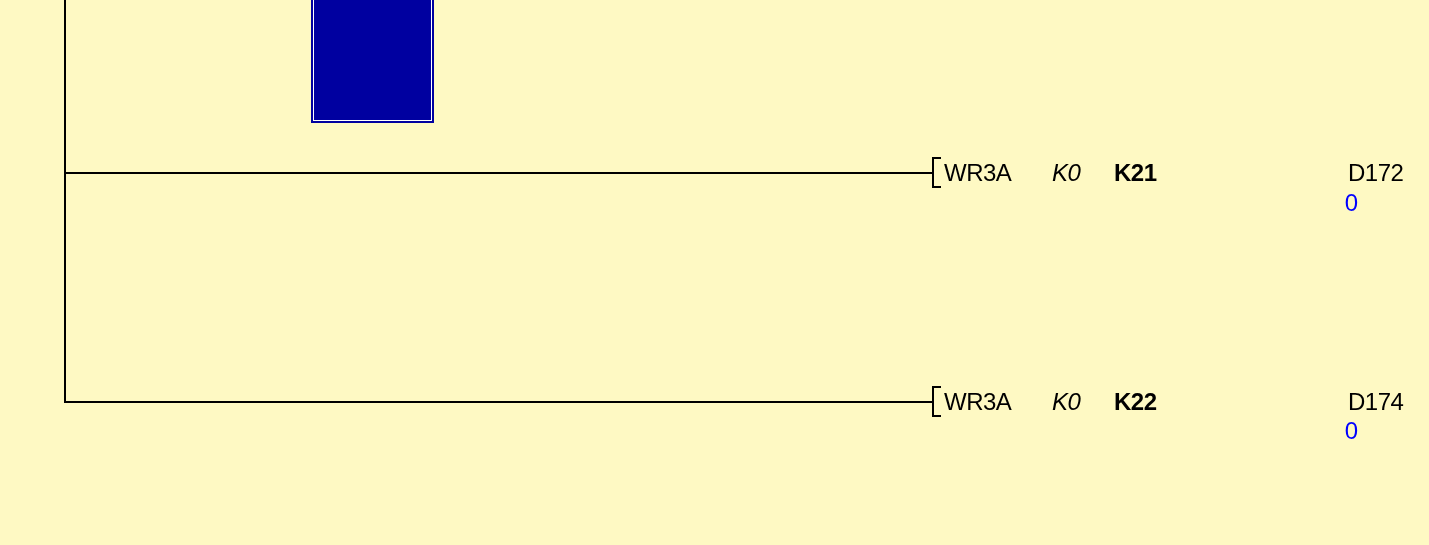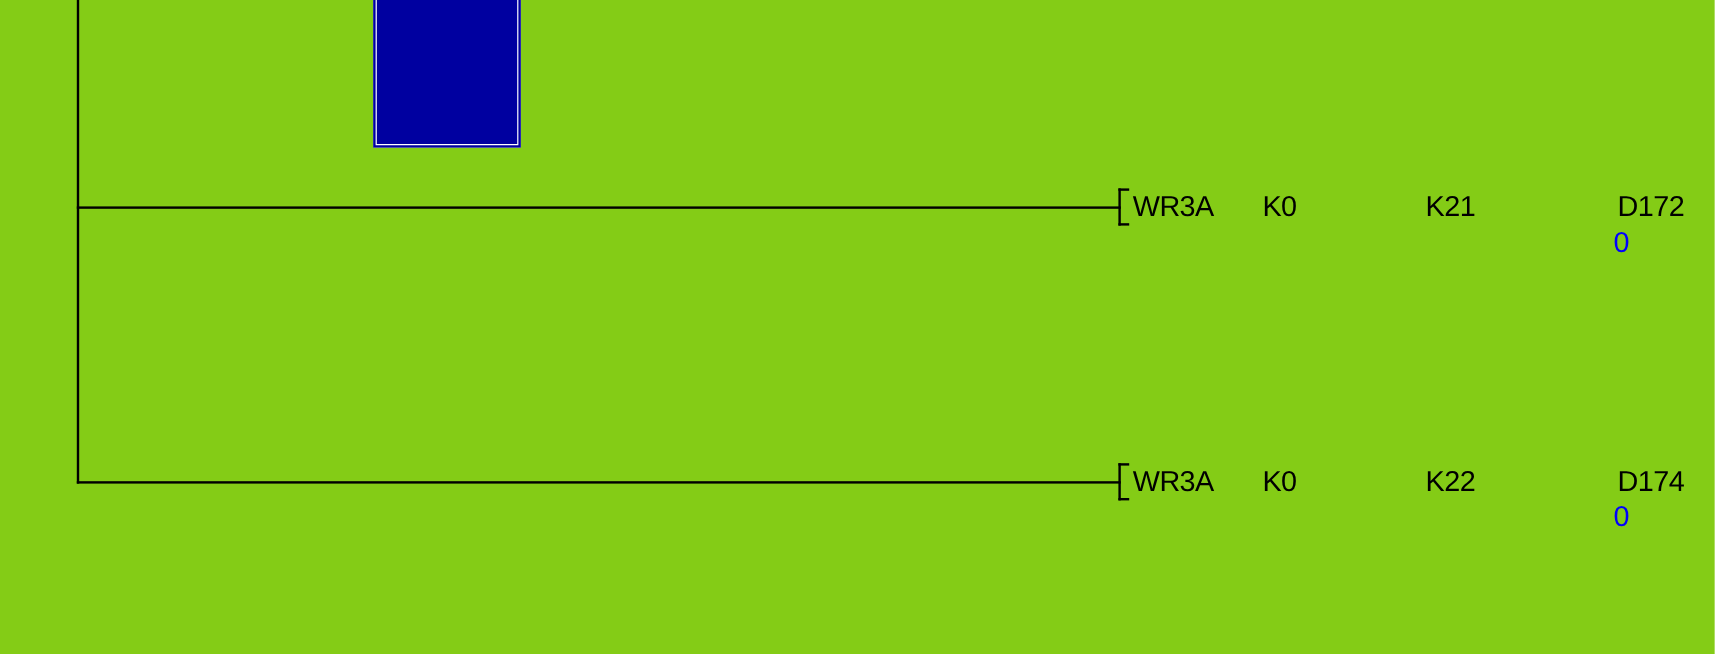--- a/index.html
+++ b/index.html
@@ -4,21 +4,21 @@
 <style>
   html, body {
     margin: 0;
     padding: 0;
     background: #ffffff;
   }
   .canvas {
     position: relative;
     width: 1429px;
     height: 545px;
-    background: #84cc16;
+    background: #fef9c3;
     overflow: hidden;
     font-family: "Liberation Sans", sans-serif;
   }
   .rail {
     position: absolute;
     left: 64px;
     top: 0;
     width: 2px;
     height: 403px;
     background: var(--line-color, #000);
@@ -59,22 +59,22 @@
     height: 26px;
     line-height: 26px;
     font-size: 24px;
     letter-spacing: -0.5px;
     color: var(--line-color, #000);
     white-space: nowrap;
   }
   .row1 { top: 160px; }
   .row2 { top: 389px; }
   .c0 { left: 944px; }
-  .c1 { left: 1052px; }
-  .c2 { left: 1188px; }
+  .c1 { left: 1052px; font-style: italic; }
+  .c2 { left: 1114px; font-weight: bold; }
   .c3 { left: 1348px; }
   .val {
     position: absolute;
     left: 1278px;
     width: 80px;
     height: 26px;
     line-height: 26px;
     font-size: 24px;
     text-align: right;
     color: var(--value-color, #0000ff);

